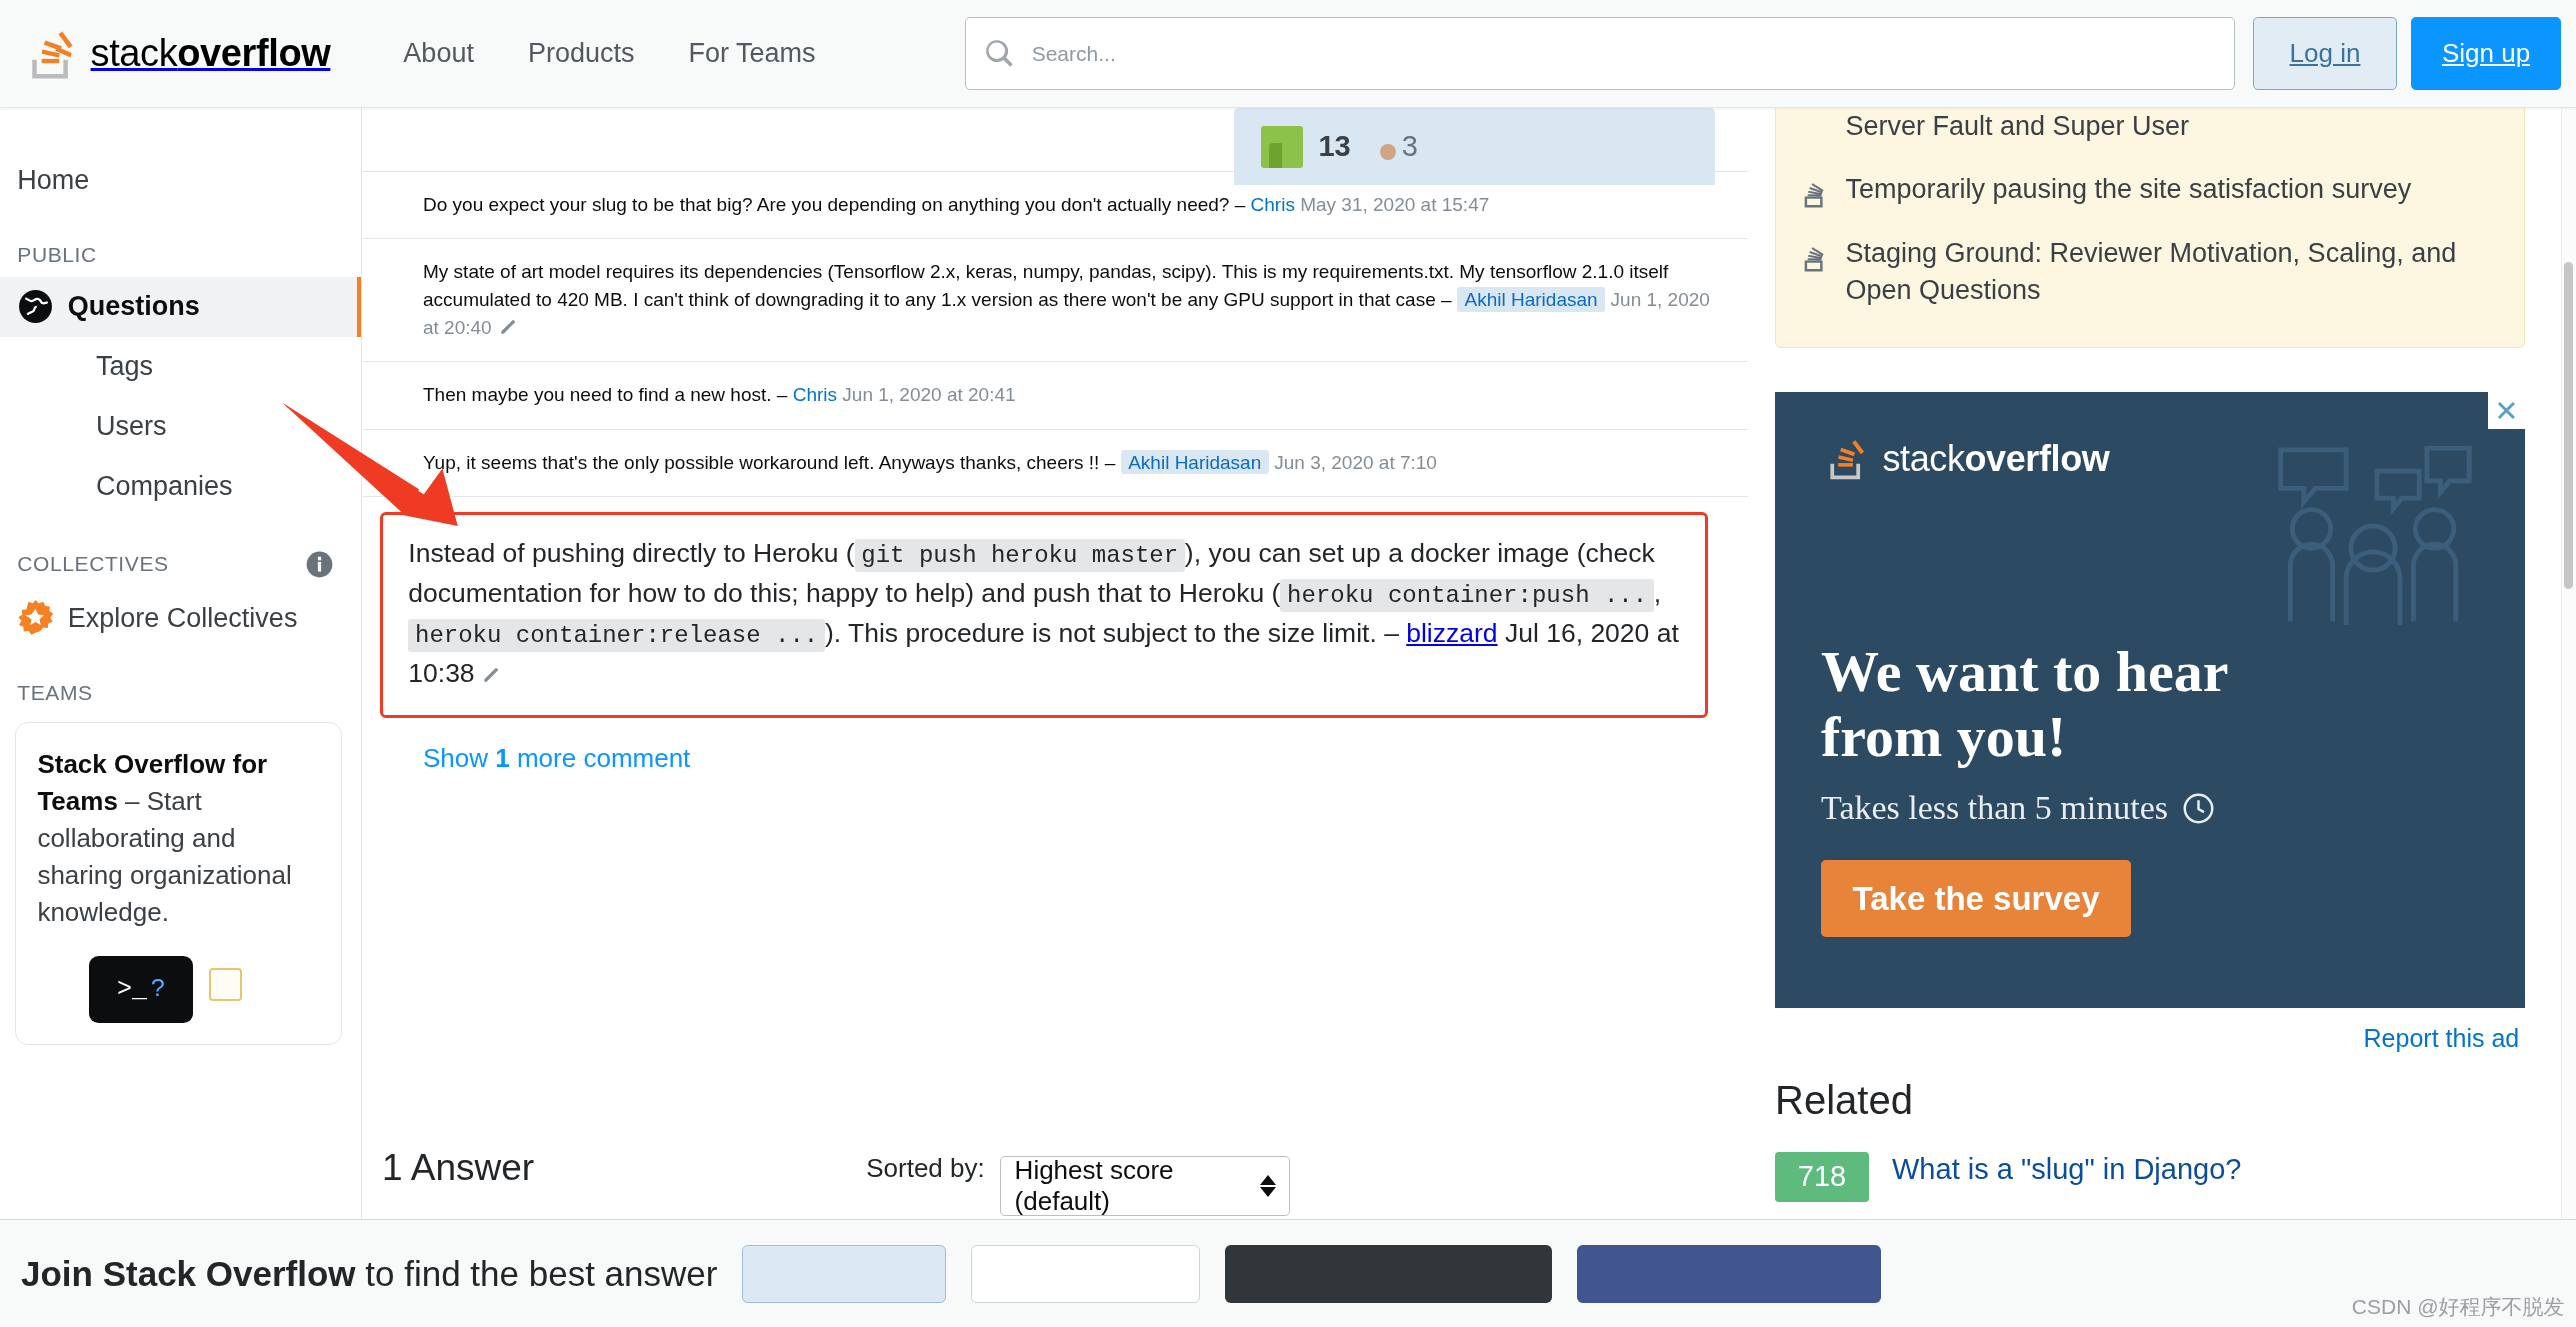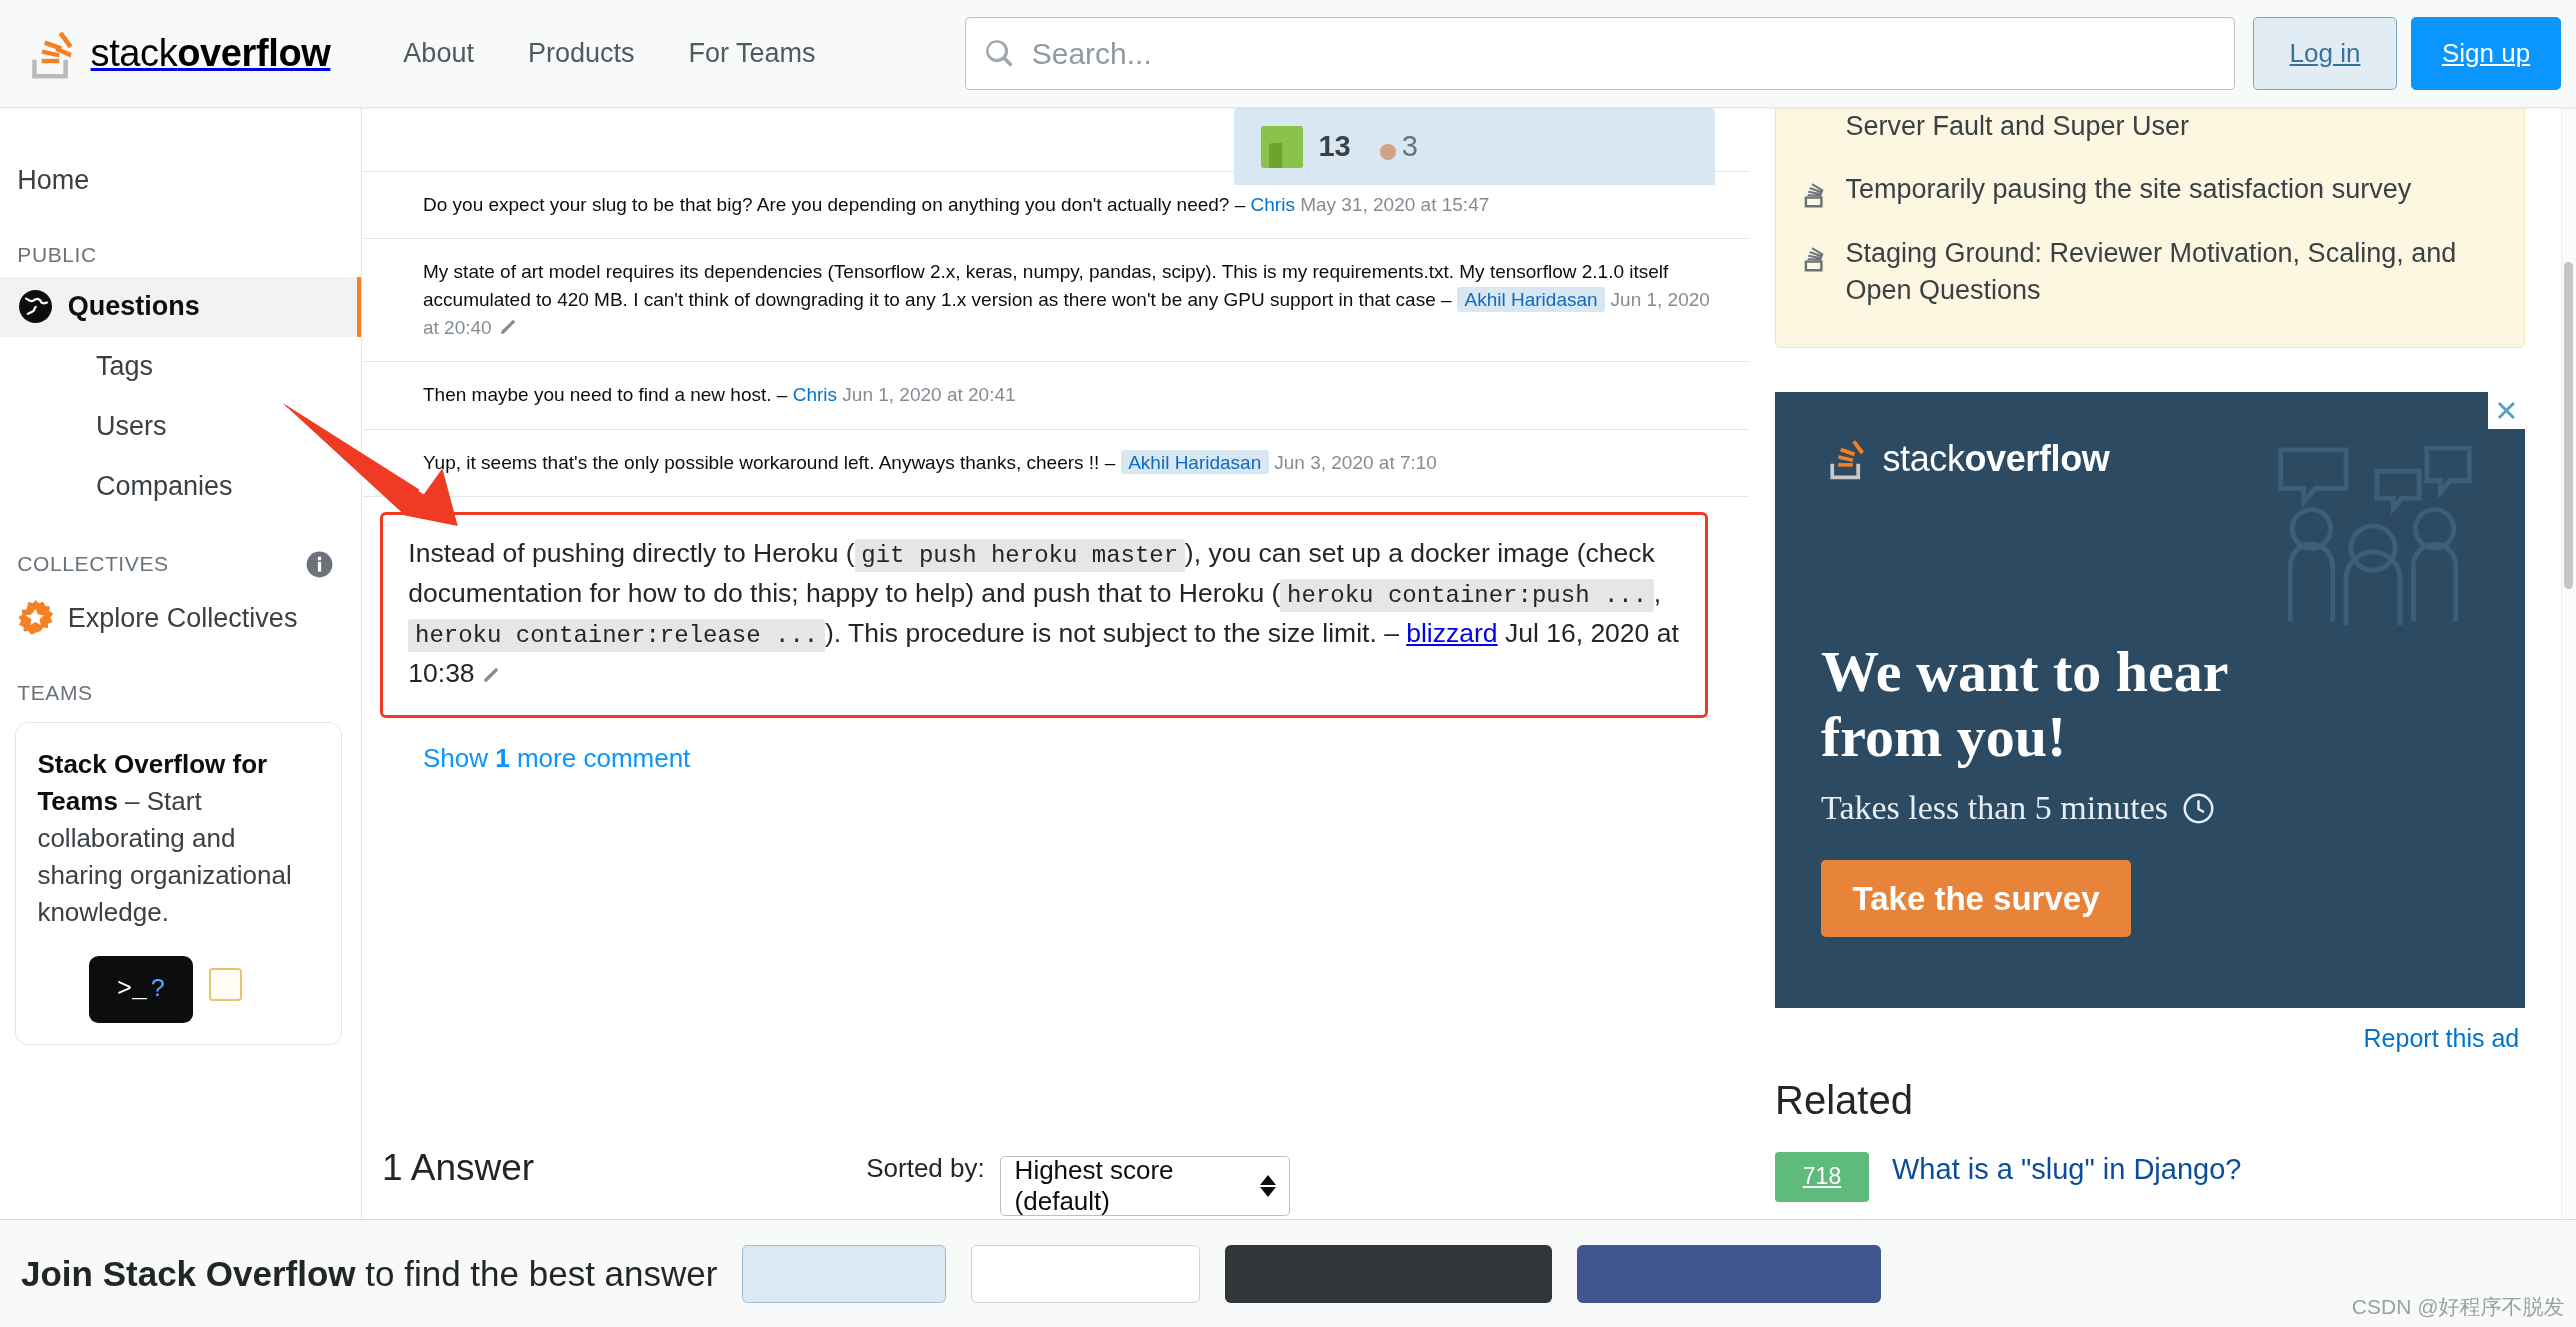--- a/index.html
+++ b/index.html
@@ -32,21 +32,21 @@
     font-size: 27px; color: #525960; text-decoration: none;
     padding: 9.6px 27px; white-space: nowrap;
   }
 
   .search-box {
     position: absolute; left: 965px; top: 17.3px; width: 1270px; height: 73px;
     background: #fff; border: 1px solid #babfc4; border-radius: 4.8px;
     display: flex; align-items: center; padding: 0 17.3px;
   }
   .search-icon { width: 33px; height: 33px; flex: none; }
-  .search-ph { font-size: 30px; color: #9199a1; margin-left: 15.4px; }
+  .search-ph { font-size: 21px; color: #9199a1; margin-left: 15.4px; }
 
   .btn-login {
     position: absolute; left: 2253px; top: 17.3px; width: 144px; height: 73px;
     background: #e1ecf4; border: 1px solid #7aa7c7; border-radius: 4.8px;
     color: #39739d; font-size: 26px; display: flex; align-items: center; justify-content: center;
   }
   .btn-signup {
     position: absolute; left: 2411px; top: 17.3px; width: 150px; height: 73px;
     background: #0a95ff; border: 1px solid #0a95ff; border-radius: 4.8px;
     color: #fff; font-size: 26px; display: flex; align-items: center; justify-content: center;
@@ -184,21 +184,21 @@
     margin: 33px 0 0 46px; background: #e8833a; color: #fff; width: 310px; height: 77px;
     border-radius: 4.8px; display: flex; align-items: center; justify-content: center;
     font-family: Liberation Sans, sans-serif; font-weight: 700; font-size: 33px;
   }
   .report-ad { text-align: right; font-size: 25px; color: #0074cc; padding: 15.4px 5.8px 0 0; text-decoration: none; display:block; }
 
   .related-title { font-size: 40px; color: #232629; padding: 25px 0 0 0; font-weight: 400; }
   .rel-item { display: flex; align-items: flex-start; gap: 23px; padding-top: 29px; }
   .rel-score {
     background: #5eba7d; color: #fff; border-radius: 3.8px; min-width: 94px; height: 50px;
-    display: flex; align-items: center; justify-content: center; font-size: 23px; text-decoration: underline;
+    display: flex; align-items: center; justify-content: center; font-size: 29px;
   }
   .rel-link { font-size: 29px; color: #0a4d9c; text-decoration: none; line-height: 1.2; }
 
   
   .bottombar {
     position: absolute; left: 0; bottom: 0; width: 2576px; height: 108px;
     background: #f8f9f9; border-top: 1px solid #d6d9dc;
     display: flex; align-items: center; z-index: 50;
   }
   .bb-text { font-size: 35px; margin-left: 21px; color: #232629; }

